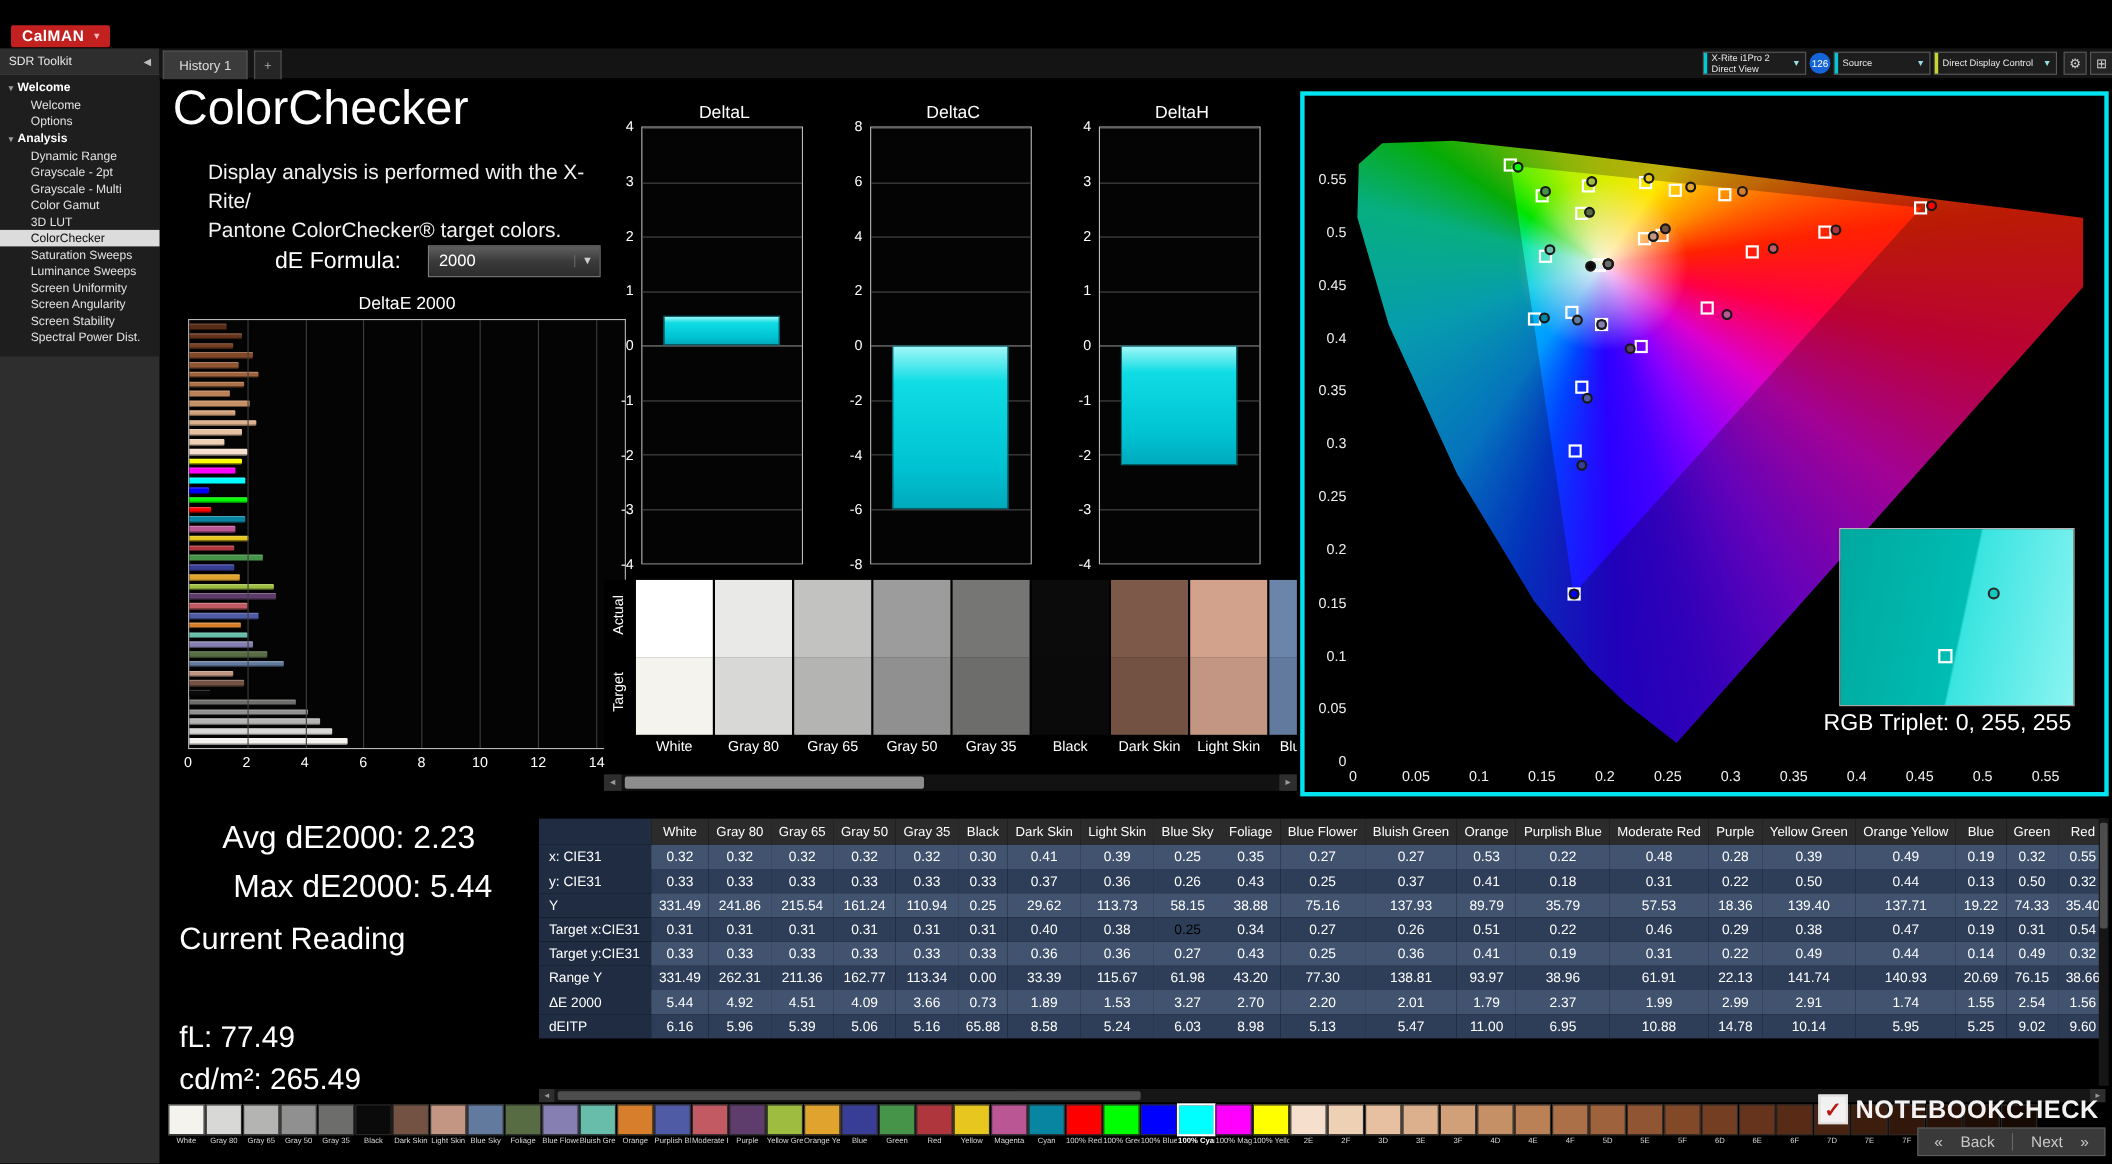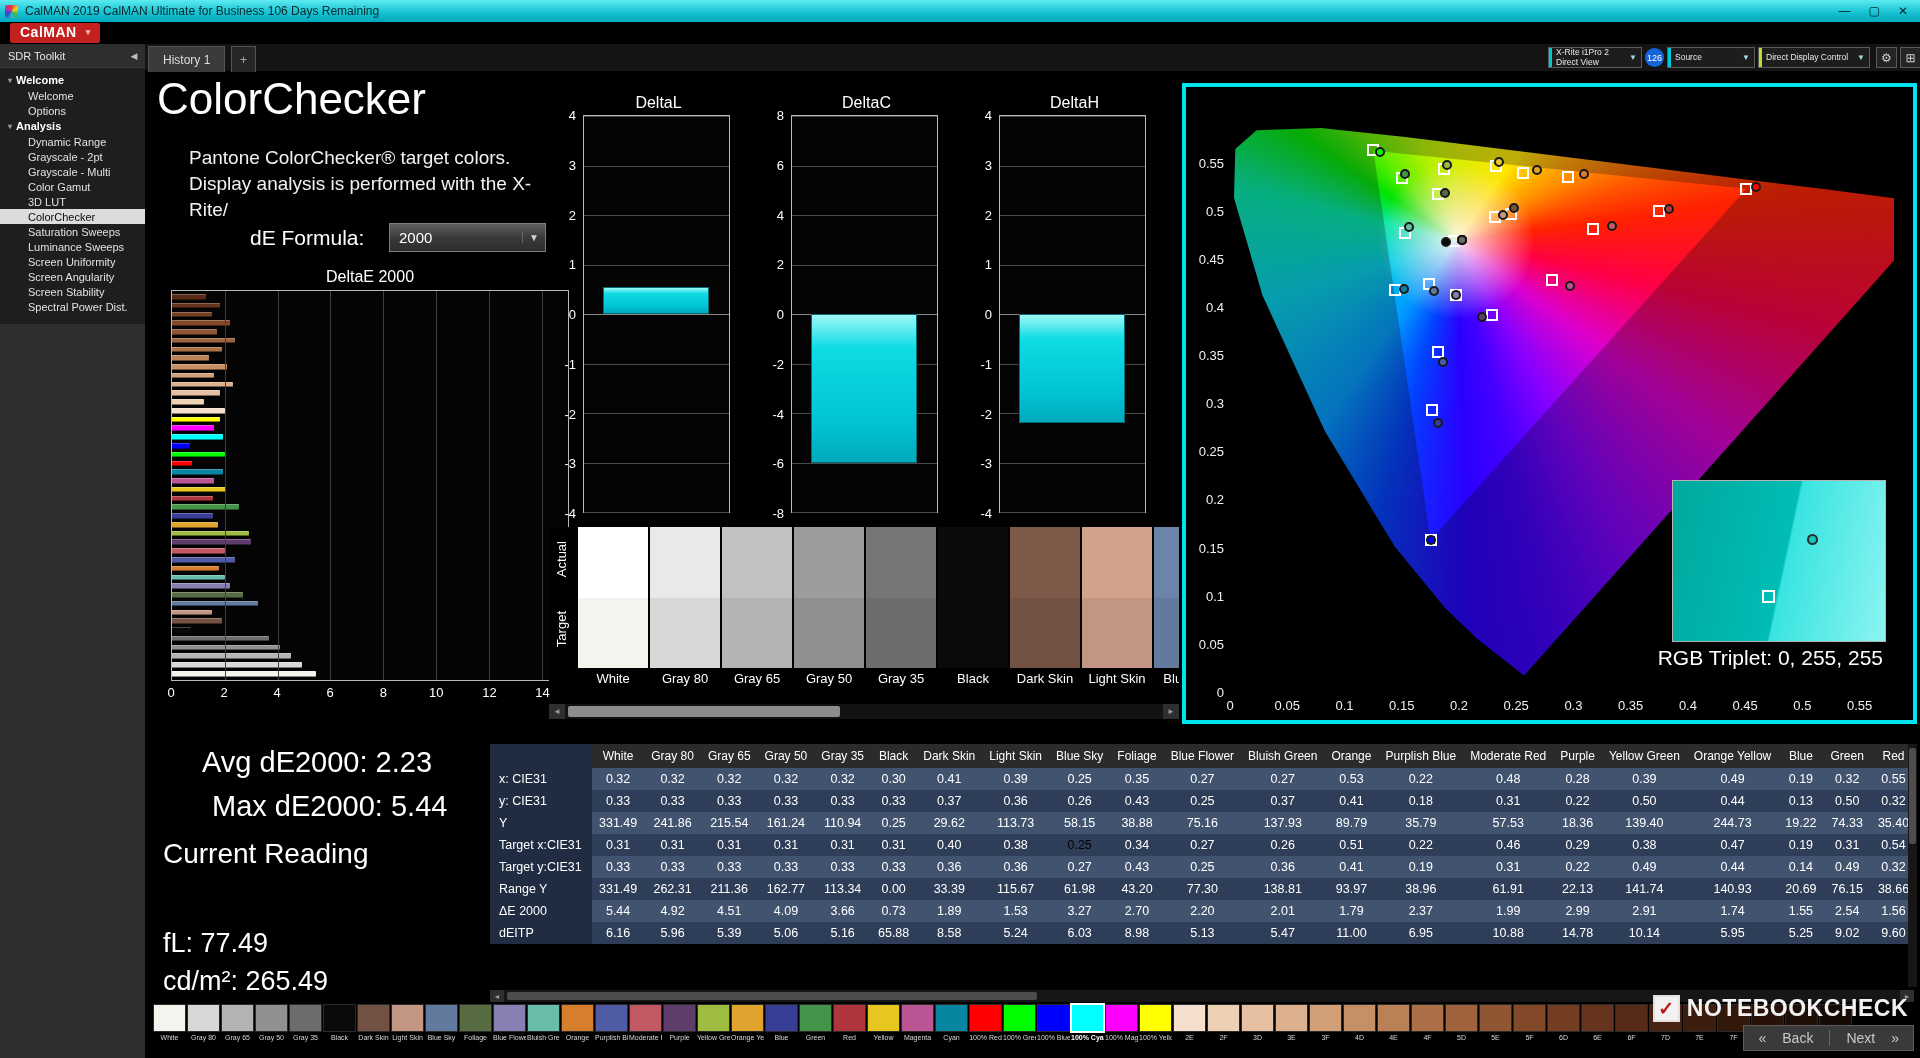--- a/index.html
+++ b/index.html
@@ -182,29 +182,20 @@
   .nbc-text{font-size:23px;font-weight:bold;color:#fff;letter-spacing:.5px;}
   .backnext{position:absolute;right:6px;bottom:7px;height:26px;background:#3a3a3a;border:1px solid #5c5c5c;
     display:flex;align-items:center;gap:16px;padding:0 14px;color:#c9c9c9;font-size:14px;box-sizing:border-box;}
   .backnext .div{width:1px;height:16px;background:#666;}
 </style>
 </head>
 <body>
 
 <div class="app">
 
-  <div class="titlebar">
-    <div class="win-icon"></div>
-    <span>CalMAN 2019 CalMAN Ultimate for Business 106 Days Remaining</span>
-    <div class="win-btns">
-      <span>—</span>
-      <span>▢</span>
-      <span>✕</span>
-    </div>
-  </div>
 
   <div class="menubar">
     <div class="logo">
       <span>CalMAN</span>
       <span class="caret">▾</span>
     </div>
   </div>
 
   <div class="sidebar">
     <div class="sb-title">SDR Toolkit</div>
@@ -261,22 +252,22 @@
           <div>Direct Display Control</div>
         </div>
       <span class="car">▼</span>
     </div>
     <div class="icon-btn" style="left:1731px">⚙</div>
     <div class="icon-btn" style="left:1755px">⊞</div>
   </div>
 
   <div class="page-title">ColorChecker</div>
   <div class="page-desc">
+    <div>Display analysis is performed with the X-Rite/</div>
     <div>Pantone ColorChecker® target colors.</div>
-    <div>Display analysis is performed with the X-Rite/</div>
   </div>
   <div class="formula-label">dE Formula:</div>
   <div class="formula-select">
     <span class="val">2000</span>
     <span class="car">▼</span>
   </div>
 
   <div class="de-chart">
     <div class="de-title">DeltaE 2000</div>
     <div class="de-plot" id="de-plot">
@@ -697,21 +688,21 @@
             <td>113.73</td>
             <td>58.15</td>
             <td>38.88</td>
             <td>75.16</td>
             <td>137.93</td>
             <td>89.79</td>
             <td>35.79</td>
             <td>57.53</td>
             <td>18.36</td>
             <td>139.40</td>
-            <td>244.73</td>
+            <td>137.71</td>
             <td>19.22</td>
             <td>74.33</td>
             <td>35.40</td>
           </tr>
           <tr class="odd">
             <td class="rlabel">Target x:CIE31</td>
             <td>0.31</td>
             <td>0.31</td>
             <td>0.31</td>
             <td>0.31</td>

